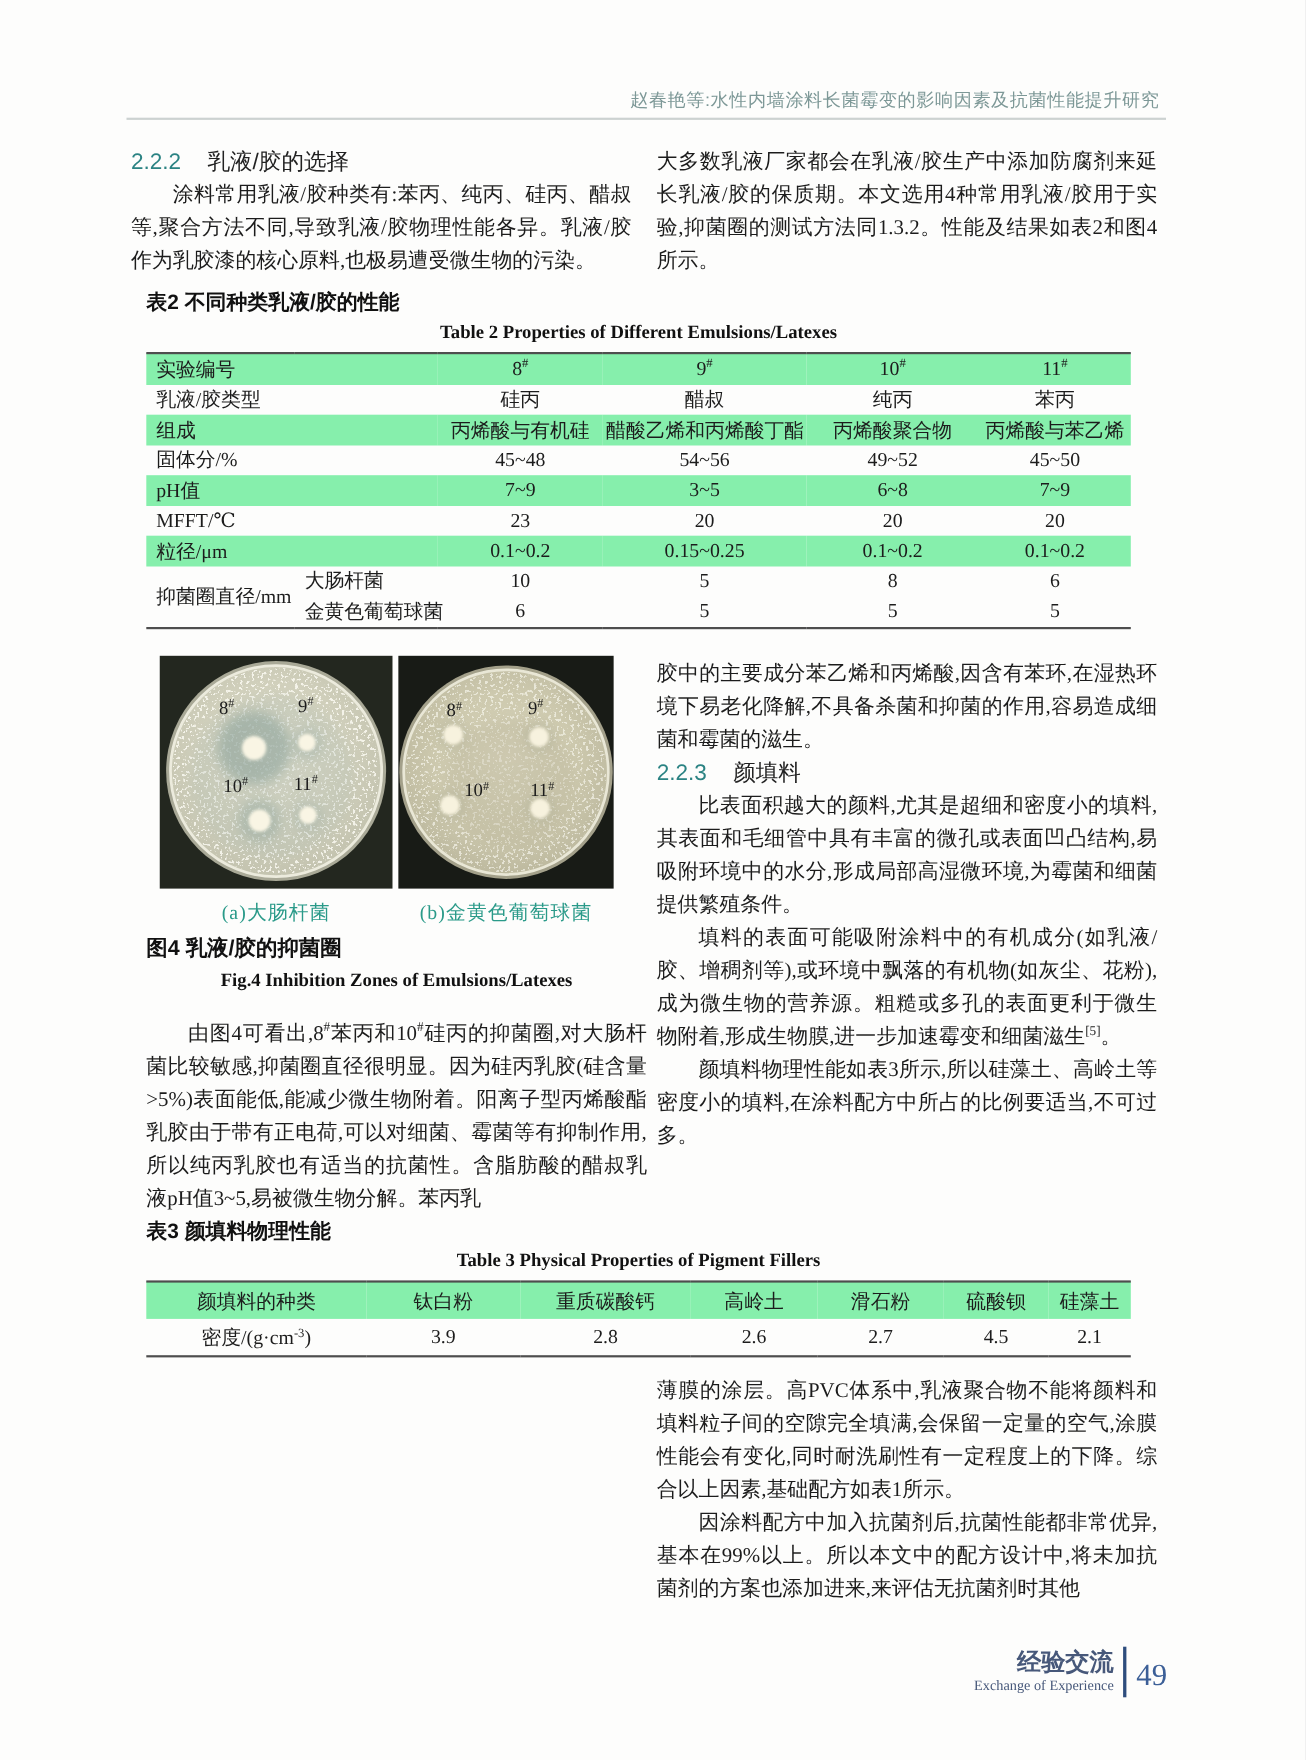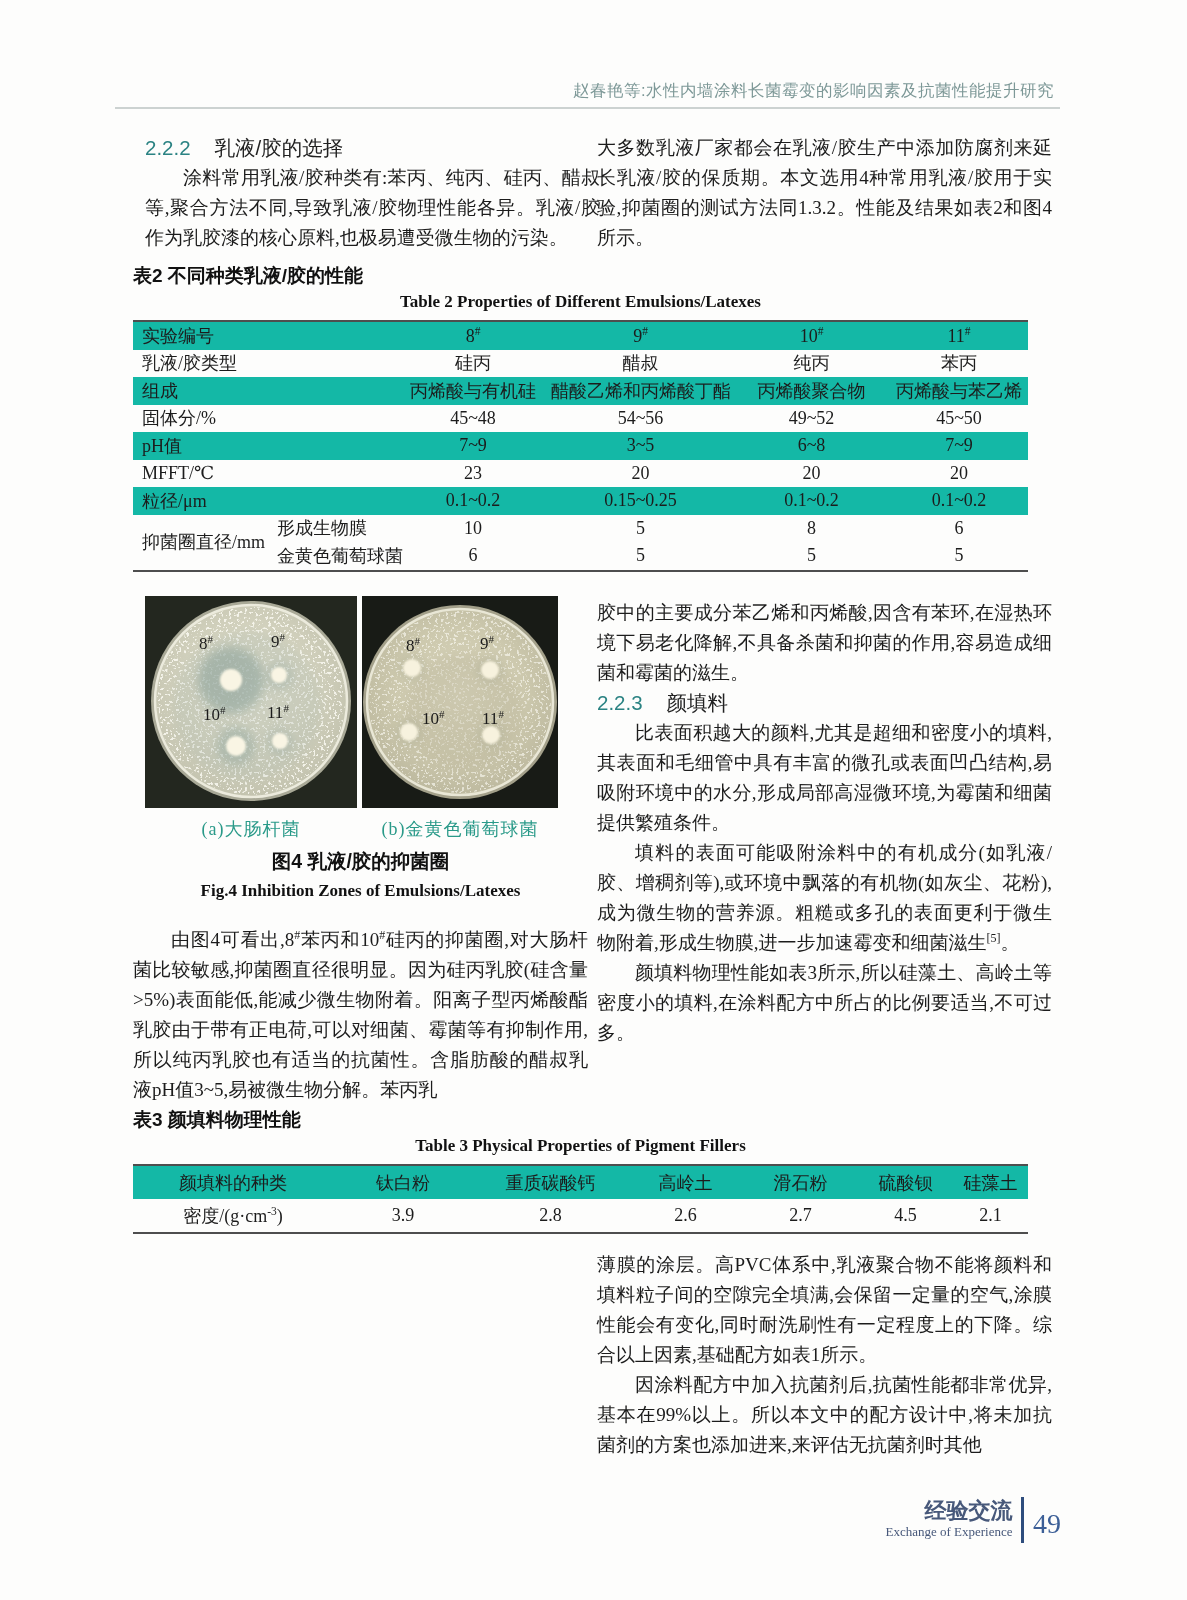--- a/index.html
+++ b/index.html
@@ -11,21 +11,21 @@
   }
   
   .running-head {
     position:absolute; top:80px; right:133px;
     font-family:"Liberation Sans","DejaVu Sans",sans-serif;
     font-size:16.5px; color:#7d9897; letter-spacing:0.5px;
   }
   .head-rule { position:absolute; top:107px; left:115px; width:945px; height:2px; background:#ccd2d1; }
 
   
-  .colL { position:absolute; left:145px; width:455px; }
+  .colL { position:absolute; left:119px; width:455px; }
   .colR { position:absolute; left:597px; width:455px; }
 
   .body-p { margin:0; font-size:19px; line-height:30px; text-align:justify; color:#1c1c1c; }
   .indent { text-indent:2em; }
   sup.ref { font-size:12px; line-height:0; }
 
   h3.sec {
     margin:0; height:30px; line-height:30px; font-weight:normal;
     font-family:"Liberation Sans","DejaVu Sans",sans-serif; font-size:20.5px;
   }
@@ -37,31 +37,31 @@
   .tblock { position:absolute; left:133px; width:895px; }
   .tcap-cn { text-align:left; font-family:"Liberation Sans","DejaVu Sans",sans-serif; font-weight:bold; font-size:19px; line-height:24px; color:#111; }
   .tcap-en { text-align:center; font-weight:bold; font-size:17px; line-height:23px; margin-top:2px; color:#111; }
   table.datatable {
     width:100%; border-collapse:collapse; table-layout:fixed; margin-top:7px;
     border-top:2px solid #4e4e4e; border-bottom:2px solid #4e4e4e;
     font-size:18px; color:#1c1c1c;
   }
   table.datatable td { height:27.5px; padding:0 3px; text-align:center; vertical-align:middle; white-space:nowrap; }
   table.datatable td.lbl { text-align:left; padding-left:9px; }
-  tr.shade { background:#14b8a6; }
+  tr.shade { background:#86efac; }
   sup.hash { font-size:11.5px; }
   table.t3 td { height:33px; }
 
   
   .figblock { position:absolute; left:133px; top:596px; width:455px; }
   .dishes { display:flex; gap:5px; margin-left:12px; }
   .abcaps { display:flex; gap:5px; margin-left:12px; margin-top:9px; }
   .abcaps span { display:block; text-align:center; color:#2a9a89; font-size:18px; letter-spacing:1px; }
   .cap-a { width:212px; } .cap-b { width:196px; }
-  .figcap-cn { text-align:center; font-family:"Liberation Sans","DejaVu Sans",sans-serif; font-weight:bold; font-size:19.5px; margin-top:7px; color:#111; }
+  .figcap-cn { text-align:left; font-family:"Liberation Sans","DejaVu Sans",sans-serif; font-weight:bold; font-size:19.5px; margin-top:7px; color:#111; }
   .figcap-en { text-align:center; font-weight:bold; font-size:17px; margin-top:6px; color:#111; }
   .figpara { margin-top:24px; }
   svg.dish { display:block; }
   .dishlabel { font-family:"Liberation Serif","DejaVu Serif",serif; font-size:17px; fill:#1b1b1b; }
   .dishlabel .sup { font-size:11px; }
 
   
   .footer { position:absolute; top:1497px; right:126px; display:flex; align-items:center; }
   .f-left { text-align:right; }
   .f-cn { font-family:"Liberation Sans","DejaVu Sans",sans-serif; font-weight:bold; font-size:22px; color:#47587a; line-height:24px; }
@@ -144,21 +144,21 @@
       </tr>
       <tr class="shade">
         <td class="lbl" colspan="2">粒径/μm</td>
         <td>0.1~0.2</td>
         <td>0.15~0.25</td>
         <td>0.1~0.2</td>
         <td>0.1~0.2</td>
       </tr>
       <tr>
         <td class="lbl" rowspan="2">抑菌圈直径/mm</td>
-        <td class="lbl">形成生物膜</td>
+        <td class="lbl">大肠杆菌</td>
         <td>10</td>
         <td>5</td>
         <td>8</td>
         <td>6</td>
       </tr>
       <tr>
         <td class="lbl">金黄色葡萄球菌</td>
         <td>6</td>
         <td>5</td>
         <td>5</td>

